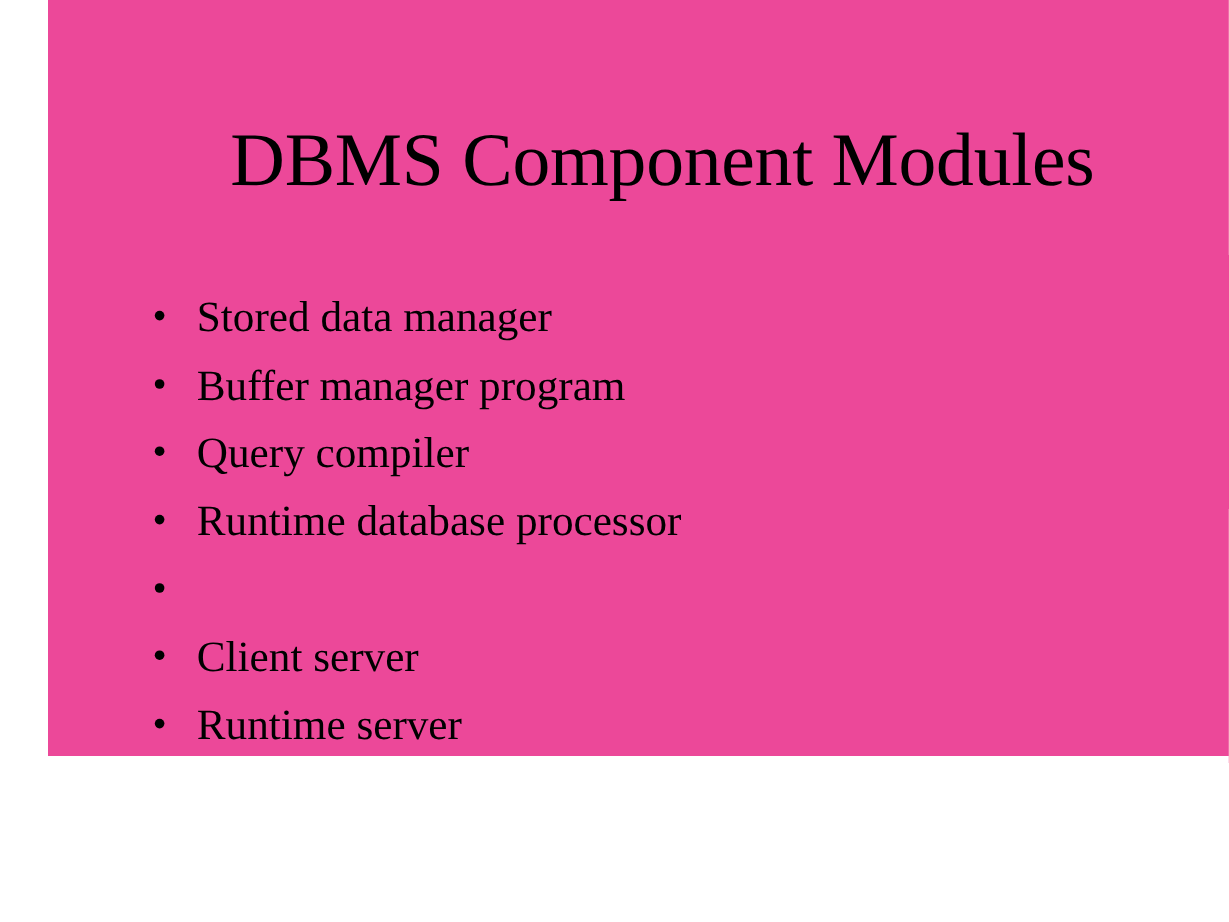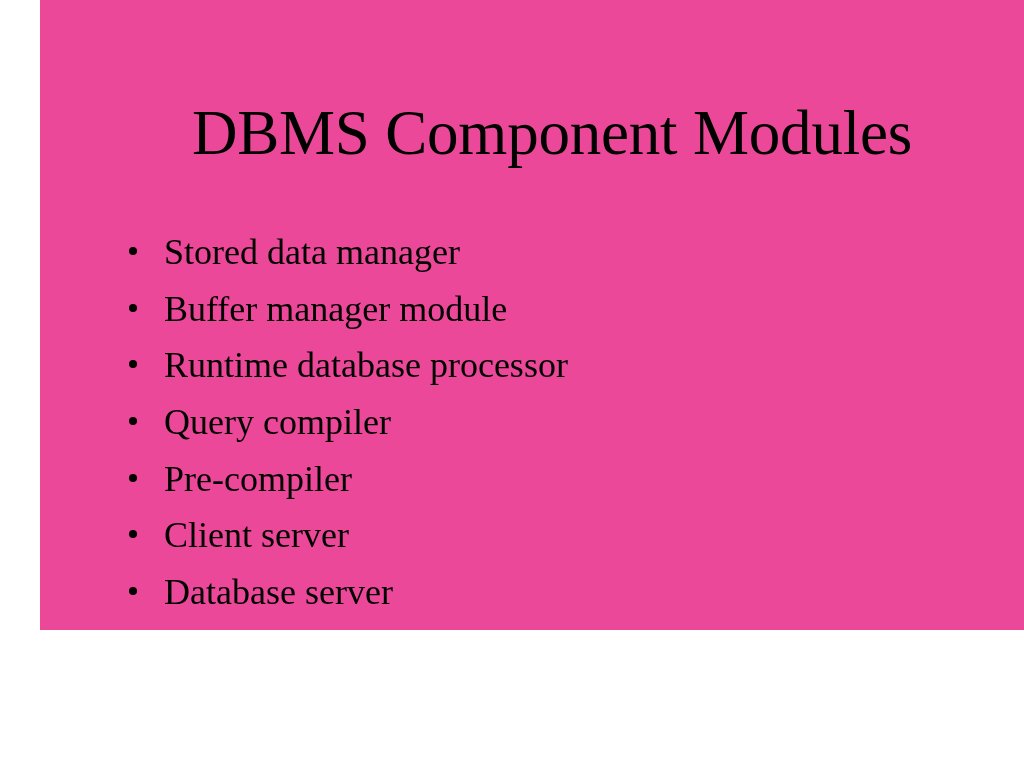--- a/index.html
+++ b/index.html
@@ -32,21 +32,21 @@
     line-height: 70px;
     font-weight: normal;
     letter-spacing: -0.2px;
     color: #000000;
     margin: 0;
     white-space: nowrap;
   }
   .bullet-list {
     position: absolute;
     left: 80px;
-    top: 230px;
+    top: 242px;
     width: 880px;
     list-style: none;
     margin: 0;
     padding: 0;
     text-decoration: underline;
   }
   .bullet-item {
     position: relative;
     height: 56.7px;
     padding-left: 44px;
@@ -76,40 +76,39 @@
 
   <h1 class="slide-title">DBMS Component Modules</h1>
 
   <ul class="bullet-list">
     <li class="bullet-item">
       <span class="bullet-marker"></span>
       <span class="bullet-text">Stored data manager</span>
     </li>
     <li class="bullet-item">
       <span class="bullet-marker"></span>
-      <span class="bullet-text">Buffer manager module</span>
+      <span class="bullet-text">Buffer manager program</span>
+    </li>
+    <li class="bullet-item">
+      <span class="bullet-marker"></span>
+      <span class="bullet-text">Query compiler</span>
     </li>
     <li class="bullet-item">
       <span class="bullet-marker"></span>
       <span class="bullet-text">Runtime database processor</span>
     </li>
     <li class="bullet-item">
       <span class="bullet-marker"></span>
-      <span class="bullet-text">Query compiler</span>
-    </li>
-    <li class="bullet-item">
-      <span class="bullet-marker"></span>
-      <span class="bullet-text">Pre-compiler</span>
     </li>
     <li class="bullet-item">
       <span class="bullet-marker"></span>
       <span class="bullet-text">Client server</span>
     </li>
     <li class="bullet-item">
       <span class="bullet-marker"></span>
-      <span class="bullet-text">Database server</span>
+      <span class="bullet-text">Runtime server</span>
     </li>
     <li class="bullet-item">
       <span class="bullet-marker"></span>
     </li>
   </ul>
 
 </div>
 
 </body></html>

